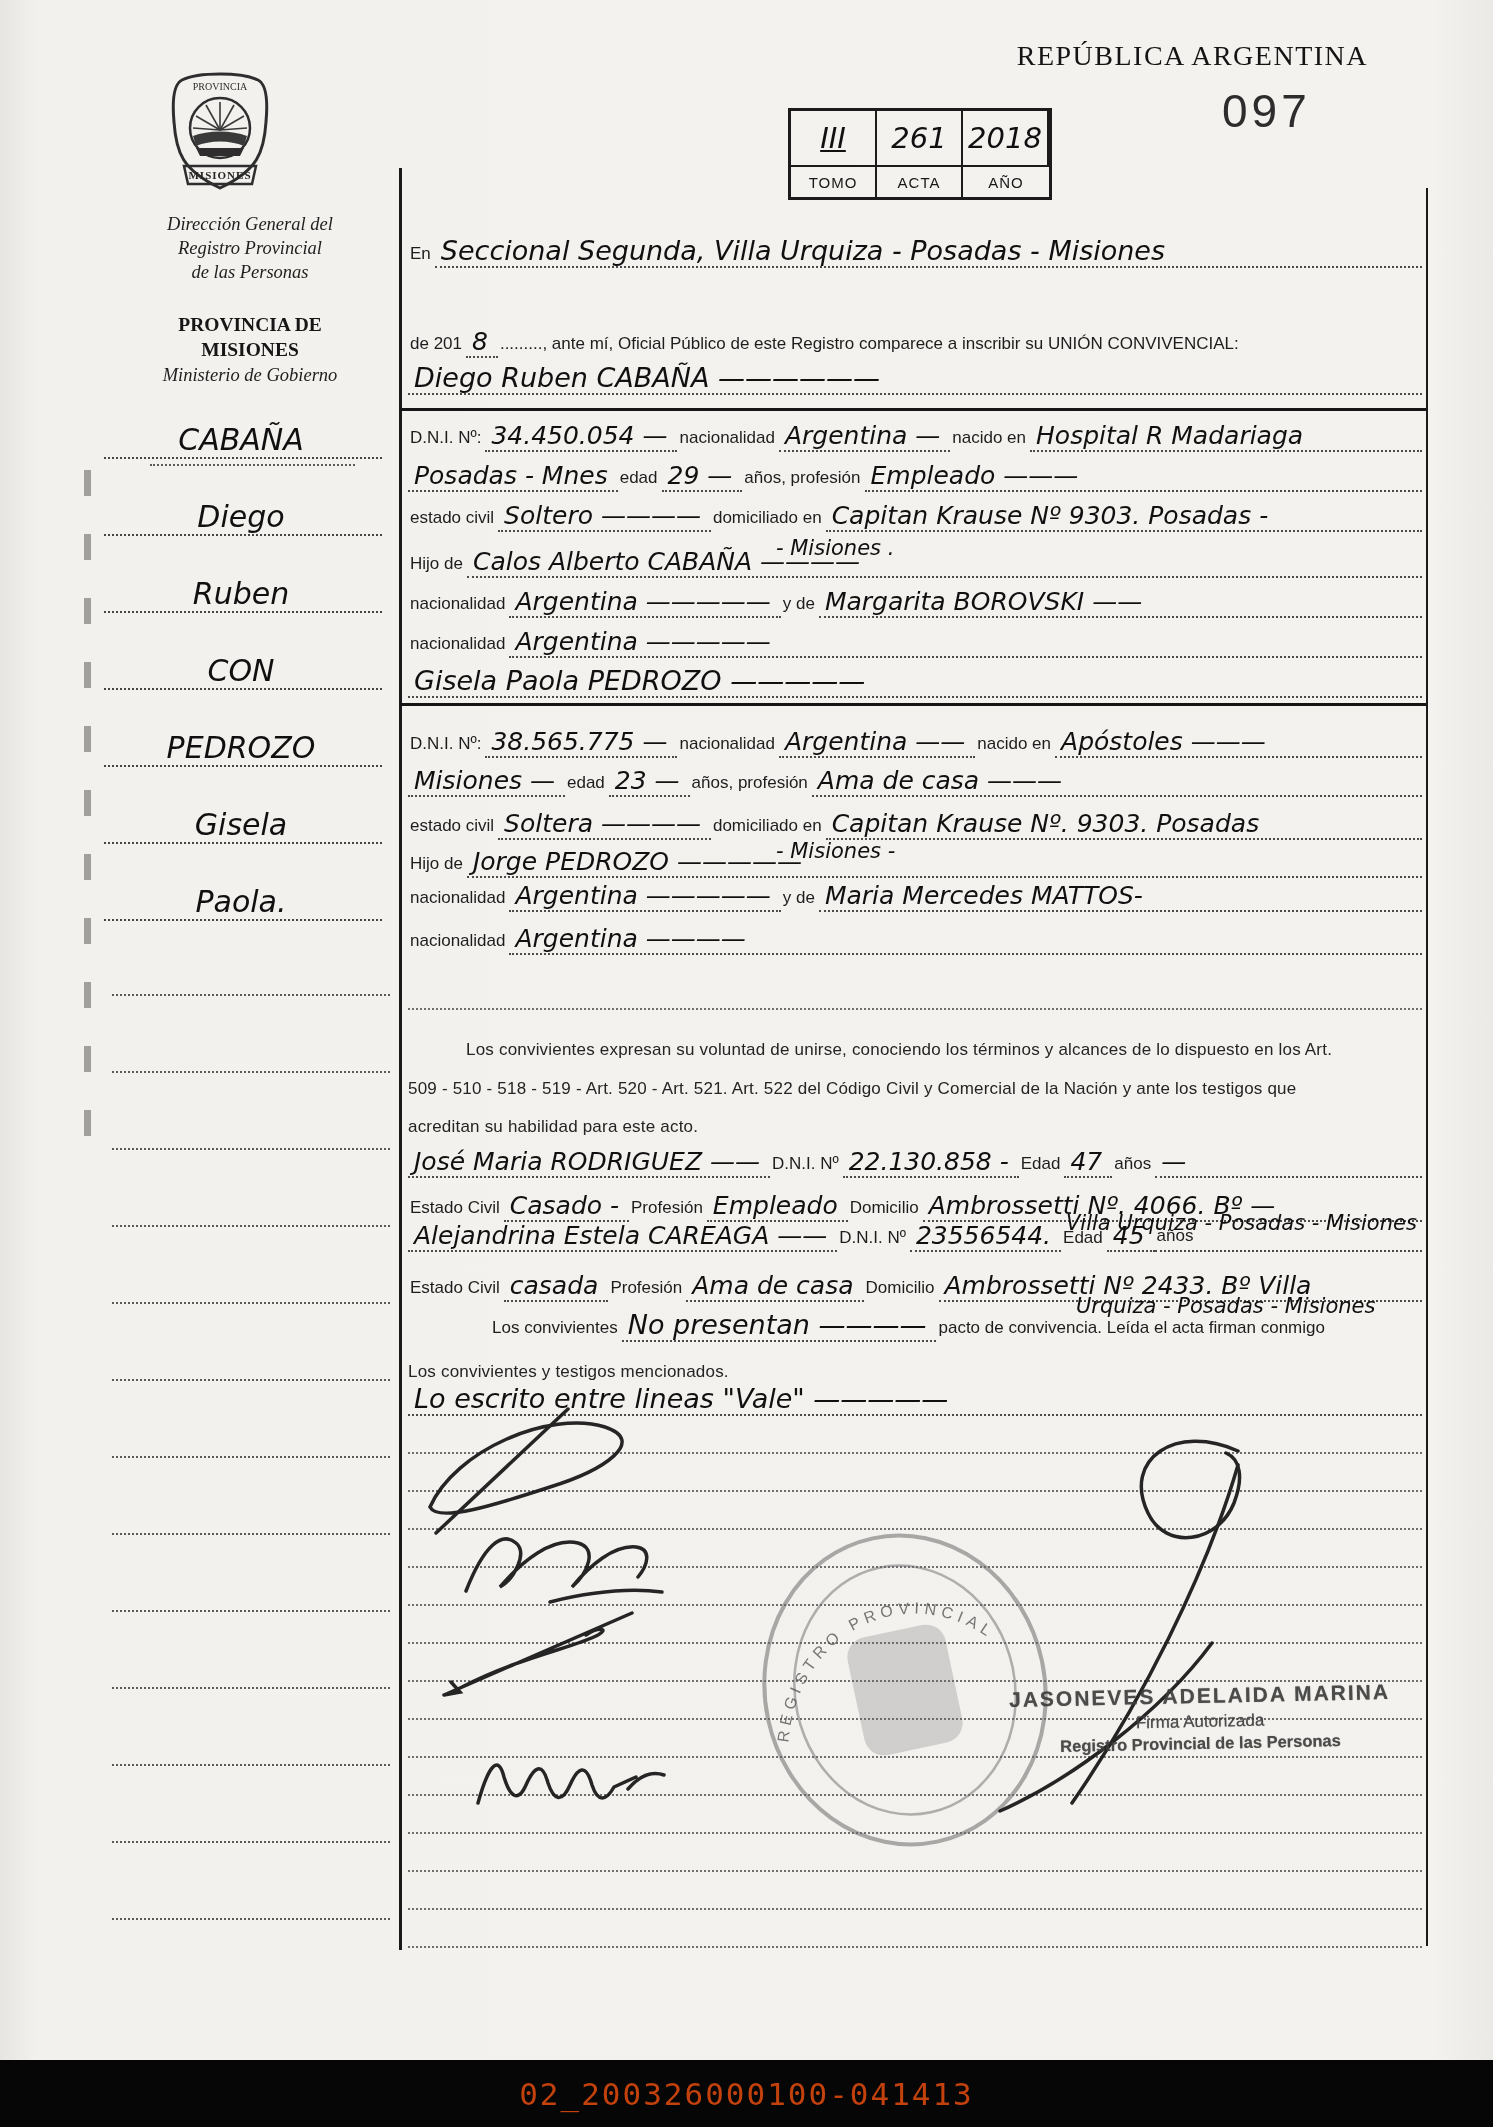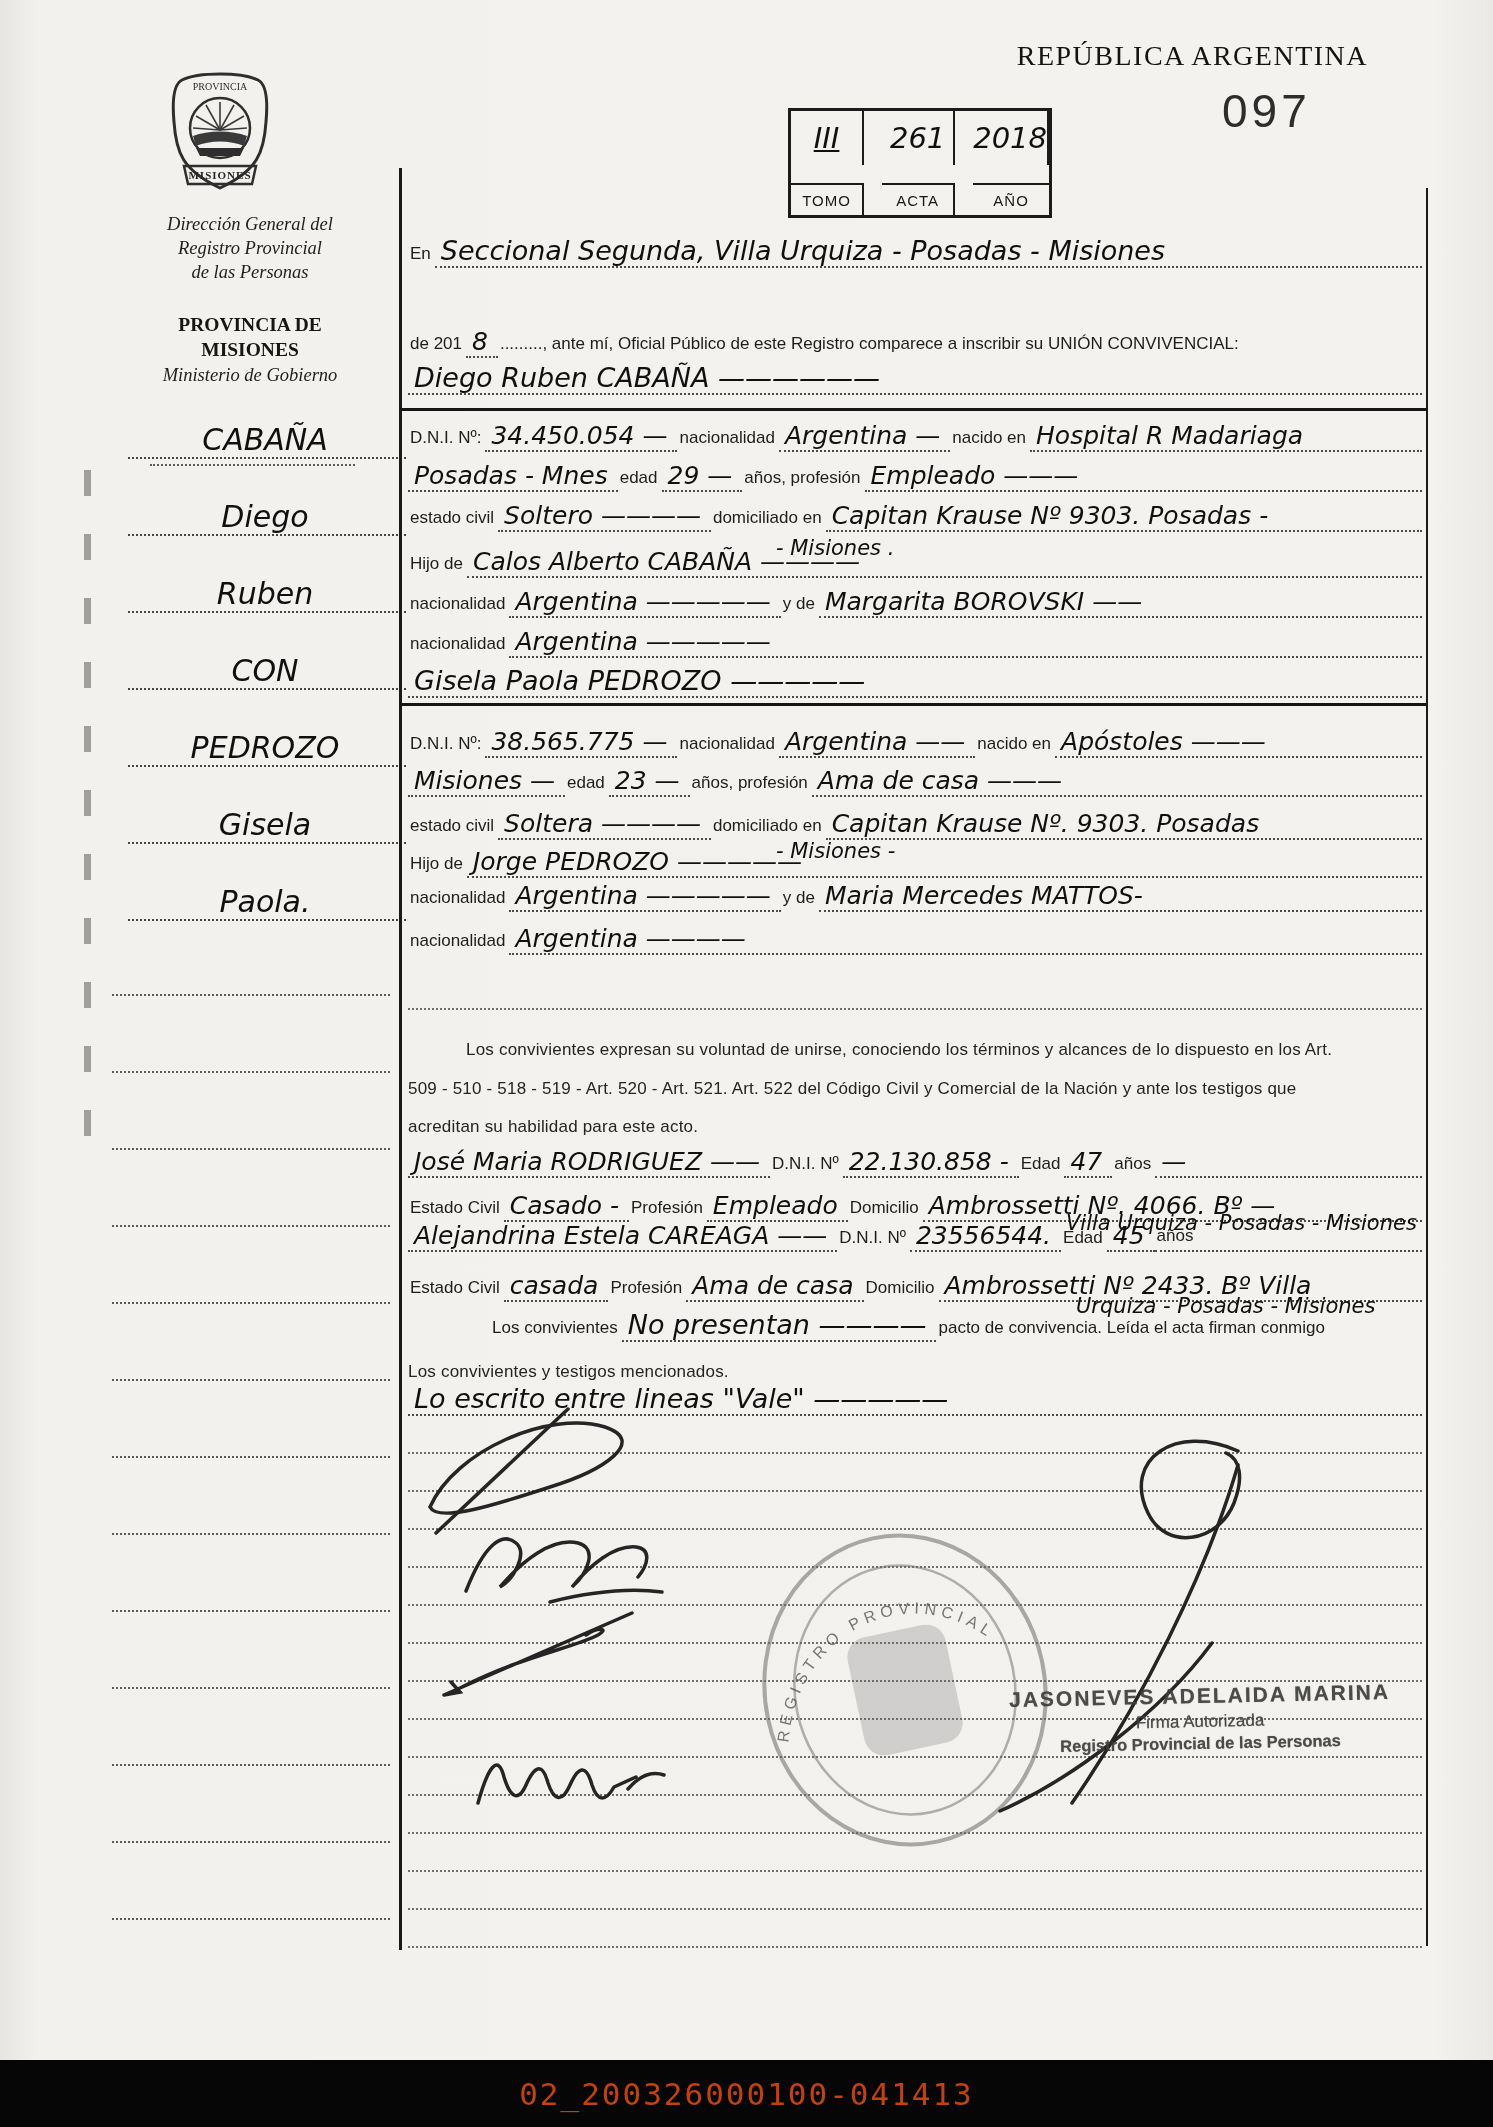--- a/index.html
+++ b/index.html
@@ -12,28 +12,28 @@
   .hw{font-family:"DejaVu Sans",cursive;font-style:italic;font-size:25px;color:#101010;
       white-space:nowrap;line-height:1.05;padding:0 10px 1px 6px;}
   .hw.big{font-size:27px;}
   .hw.sm{font-size:21px;}
   .dot{border-bottom:2px dotted #4a4a4a;}
   .grow{flex:1 1 auto;min-width:0;}
   .row{position:absolute;left:408px;width:1014px;height:46px;display:flex;align-items:flex-end;overflow:hidden;}
   .para{position:absolute;left:408px;width:1014px;font-size:17px;letter-spacing:.2px;color:#242424;}
   .mline{position:absolute;left:408px;width:1014px;border-bottom:2px dotted #6e6e6e;height:0;}
   .sline{position:absolute;left:112px;width:278px;border-bottom:2px dotted #5a5a5a;height:0;}
-  .srow{position:absolute;left:128px;width:278px;height:66px;display:flex;align-items:flex-end;justify-content:center;border-bottom:2px dotted #454545;}
+  .srow{position:absolute;left:104px;width:278px;height:66px;display:flex;align-items:flex-end;justify-content:center;border-bottom:2px dotted #454545;}
   .srow .hw{font-size:30px;padding-bottom:2px;}
   .solid{position:absolute;left:400px;width:1026px;border-top:3px solid #161616;height:0;}
   .vline{position:absolute;width:0;border-left:3px solid #1a1a1a;}
   .title{position:absolute;left:508px;top:40px;width:860px;text-align:right;
     font-family:"Liberation Serif",serif;font-size:28px;letter-spacing:1.5px;color:#141414;}
   .pagenum{position:absolute;left:1222px;top:84px;font-size:46px;letter-spacing:4px;color:#2d2d2d;font-family:"Liberation Sans",sans-serif;}
-  .regbox{position:absolute;left:788px;top:108px;width:258px;border:3px solid #1b1b1b;display:grid;grid-template-columns:1fr 1fr 1fr;background:transparent;gap:18px;}
+  .regbox{position:absolute;left:788px;top:108px;width:258px;border:3px solid #1b1b1b;display:grid;grid-template-columns:1fr 1fr 1fr;background:transparent;}
   .regbox .cellv{height:54px;display:flex;align-items:center;justify-content:center;border-right:2px solid #1b1b1b;}
   .regbox .cellv:last-of-type{border-right:none;}
   .regbox .cl{height:30px;display:flex;align-items:center;justify-content:center;border-top:2px solid #1b1b1b;border-right:2px solid #1b1b1b;font-size:15px;letter-spacing:1px;color:#181818;}
   .regbox .cl.last{border-right:none;}
   .regbox .hw{font-size:29px;padding:0;}
   .roman{text-decoration:underline;}
   .sb-agency{position:absolute;left:105px;width:290px;text-align:center;font-family:"Liberation Serif",serif;}
   .sb-it{font-style:italic;font-size:18.5px;color:#1f1f1f;line-height:1.3;}
   .sb-b{font-weight:bold;font-size:19.5px;color:#161616;line-height:1.3;}
   .floater{position:absolute;}

